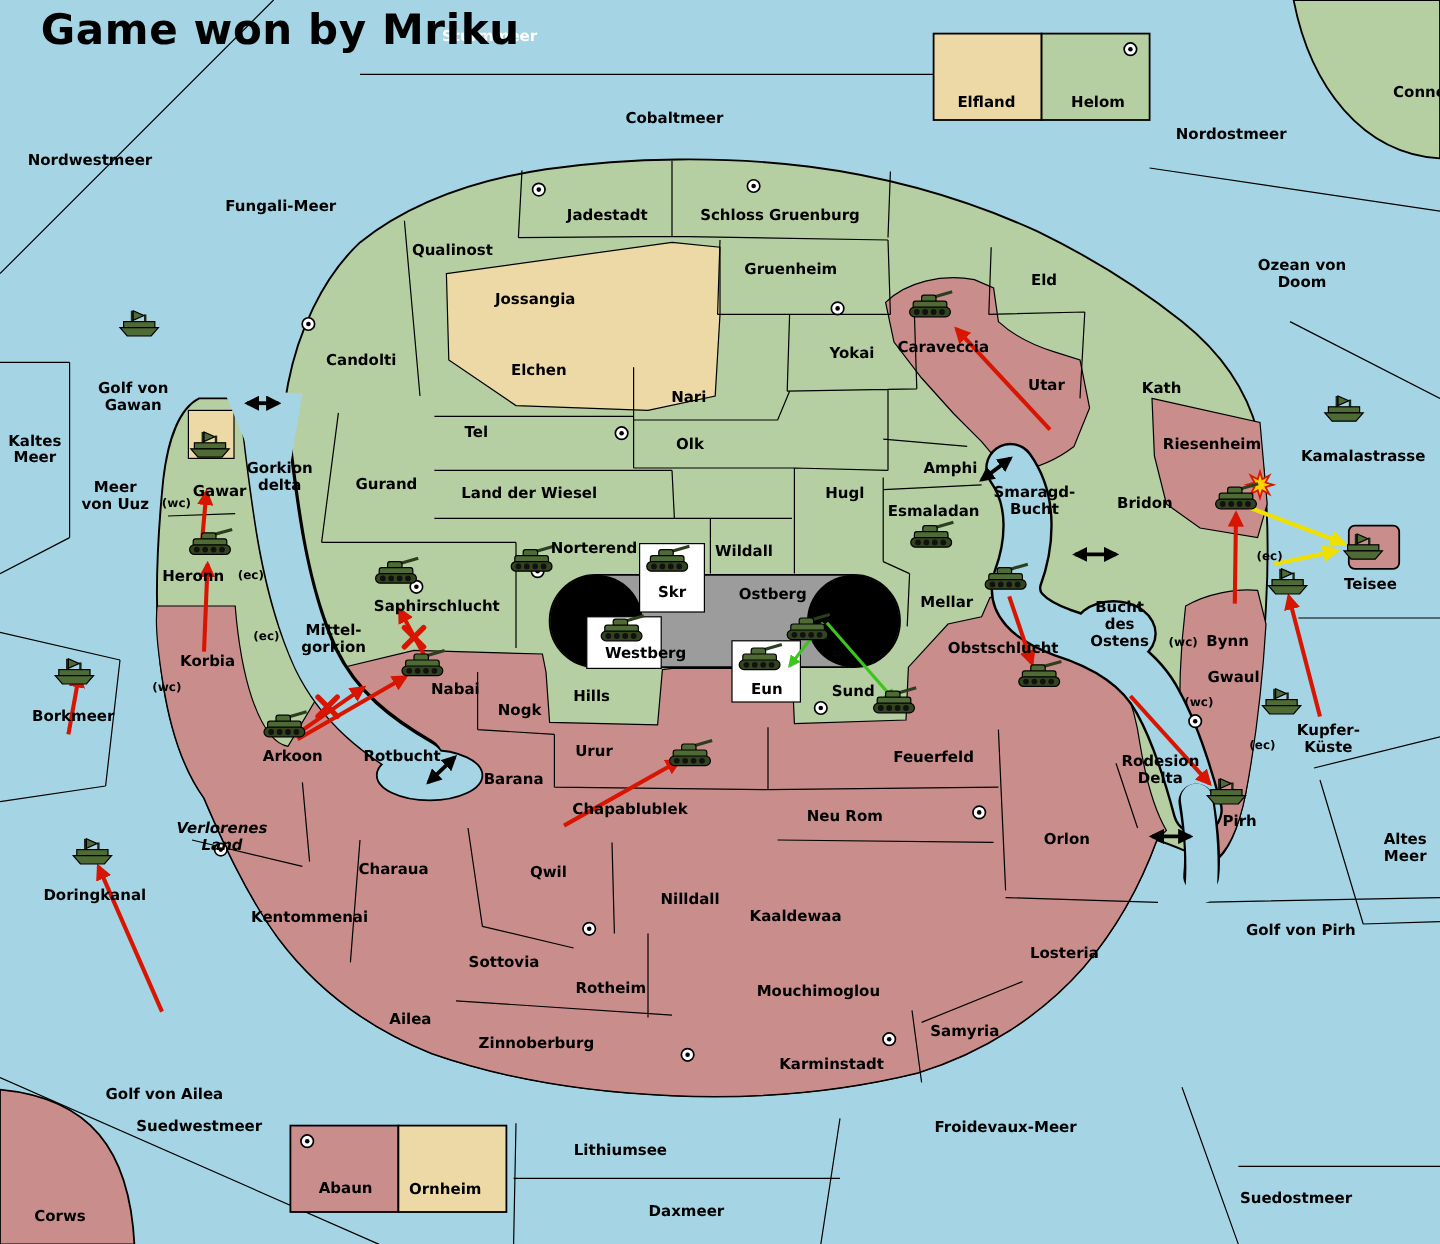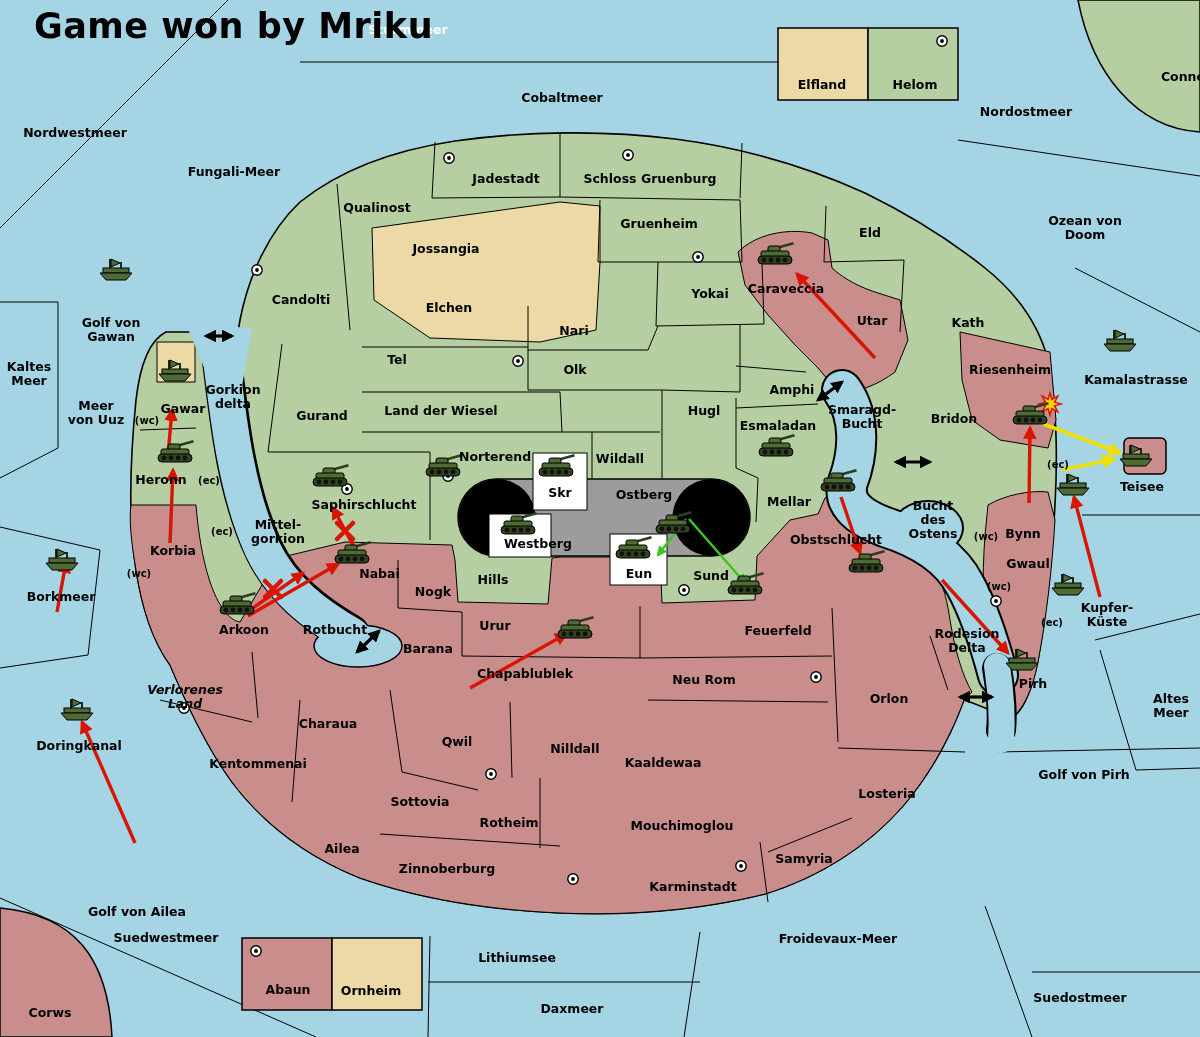--- a/index.html
+++ b/index.html
@@ -333,21 +333,21 @@
       <div class="lbl" style="left: 301px; top: 300px;">Candolti</div>
       <div class="lbl" style="left: 449px; top: 308px;">Elchen</div>
       <div class="lbl" style="left: 710px; top: 294px;">Yokai</div>
       <div class="lbl" style="left: 870px; top: 233px;">Eld</div>
       <div class="lbl" style="left: 872px; top: 321px;">Utar</div>
       <div class="lbl" style="left: 968px; top: 323px;">Kath</div>
       <div class="lbl" style="left: 786px; top: 276px; margin-top: 13px;">Caraveccia</div>
       <div class="lbl" style="left: 574px; top: 331px;">Nari</div>
       <div class="lbl" style="left: 397px; top: 360px;">Tel</div>
       <div class="lbl" style="left: 575px; top: 370px;">Olk</div>
-      <div class="lbl" style="left: 322px; top: 416px;">Gurand</div>
+      <div class="lbl" style="left: 322px; top: 403px;">Gurand</div>
       <div class="lbl" style="left: 441px; top: 411px;">Land der Wiesel</div>
       <div class="lbl" style="left: 704px; top: 411px;">Hugl</div>
       <div class="lbl" style="left: 770px; top: 390px; margin-left: 22px;">Amphi</div>
       <div class="lbl" style="left: 778px; top: 426px;">Esmaladan</div>
       <div class="lbl" style="left: 1010px; top: 370px;">Riesenheim</div>
       <div class="lbl" style="left: 954px; top: 419px;">Bridon</div>
       <div class="lbl" style="left: 495px; top: 457px;">Norterend</div>
       <div class="lbl" style="left: 620px; top: 459px;">Wildall</div>
       <div class="lbl" style="left: 560px; top: 493px;">Skr</div>
       <div class="lbl" style="left: 644px; top: 495px;">Ostberg</div>
@@ -364,21 +364,21 @@
       <div class="lbl" style="left: 493px; top: 580px;">Hills</div>
       <div class="lbl" style="left: 433px; top: 592px;">Nogk</div>
       <div class="lbl" style="left: 244px; top: 630px;">Arkoon</div>
       <div class="lbl" style="left: 185px; top: 697px; font-style: italic;">Verlorenes
 Land</div>
       <div class="lbl" style="left: 428px; top: 649px;">Barana</div>
       <div class="lbl" style="left: 495px; top: 626px;">Urur</div>
       <div class="lbl" style="left: 778px; top: 631px;">Feuerfeld</div>
       <div class="lbl" style="left: 525px; top: 674px;">Chapablublek</div>
       <div class="lbl" style="left: 704px; top: 680px;">Neu Rom</div>
-      <div class="lbl" style="left: 457px; top: 742px;">Qwil</div>
+      <div class="lbl" style="left: 457px; top: 727px;">Qwil</div>
       <div class="lbl" style="left: 328px; top: 724px;">Charaua</div>
       <div class="lbl" style="left: 258px; top: 764px;">Kentommenai</div>
       <div class="lbl" style="left: 575px; top: 749px;">Nilldall</div>
       <div class="lbl" style="left: 663px; top: 763px;">Kaaldewaa</div>
       <div class="lbl" style="left: 420px; top: 802px;">Sottovia</div>
       <div class="lbl" style="left: 509px; top: 823px;">Rotheim</div>
       <div class="lbl" style="left: 682px; top: 826px;">Mouchimoglou</div>
       <div class="lbl" style="left: 342px; top: 849px;">Ailea</div>
       <div class="lbl" style="left: 447px; top: 869px;">Zinnoberburg</div>
       <div class="lbl" style="left: 693px; top: 887px;">Karminstadt</div>

